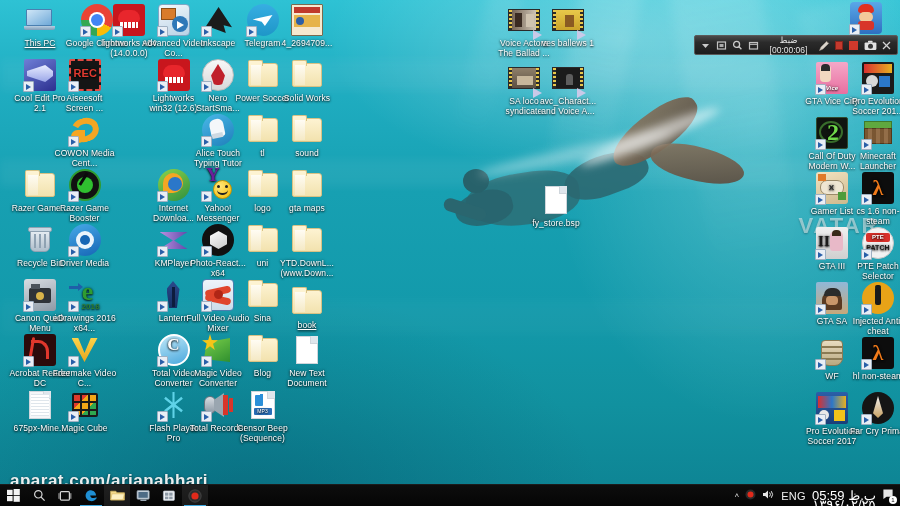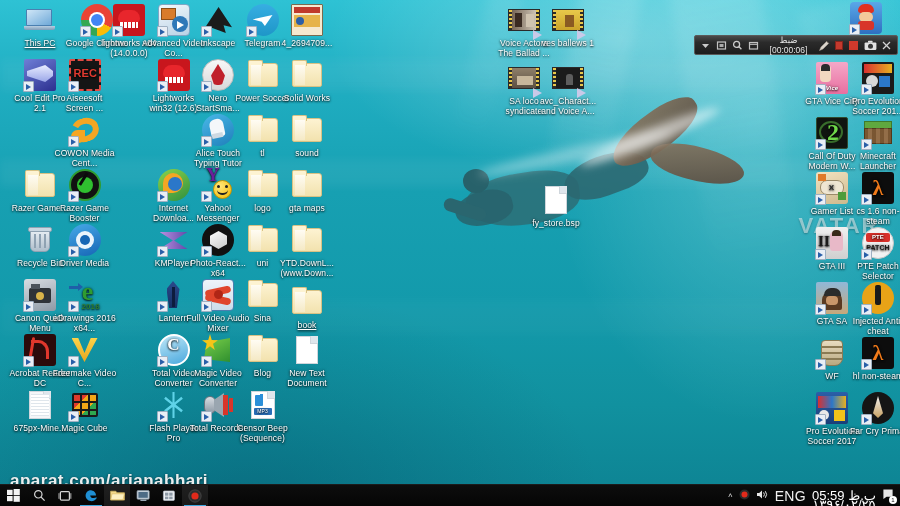--- a/index.html
+++ b/index.html
@@ -92,21 +92,21 @@
   }
   #start{ width:26px; height:22px; display:flex; align-items:center; justify-content:center; }
   .tbbtn{ width:26px; height:22px; display:flex; align-items:center; justify-content:center;
     position:relative; }
   .tbbtn.active::after{ content:""; position:absolute; left:2px; right:2px; bottom:0; height:2px;
     background:#3ea8e0; }
   .tbbtn.open{ background:rgba(255,255,255,.08); }
   #tray{ margin-left:auto; display:flex; align-items:center; gap:6px; padding-right:4px;
     color:#e8e8e8; font-size:8px; }
   #clock{ text-align:center; line-height:9px; font-size:13px; color:#fff;margin-top:8px; }
-  #lang{ font-size:14px; color:#f0f0f0; letter-spacing:.3px; }
+  #lang{ font-size:11px; color:#f0f0f0; letter-spacing:.3px; }
 
   
   #watermark{
     position:absolute; left:10px; bottom:15px; color:#f2f2f2;
     font-size:17px; font-weight:bold; letter-spacing:.5px;
     text-shadow:0 1px 3px rgba(0,0,0,.8); opacity:.97; white-space:nowrap;text-align:center;
   }
   #gamewatermark{
     position:absolute; right:6px; top:215px; width:110px; text-align:center;
     font-size:22px; font-weight:bold; letter-spacing:2px;

